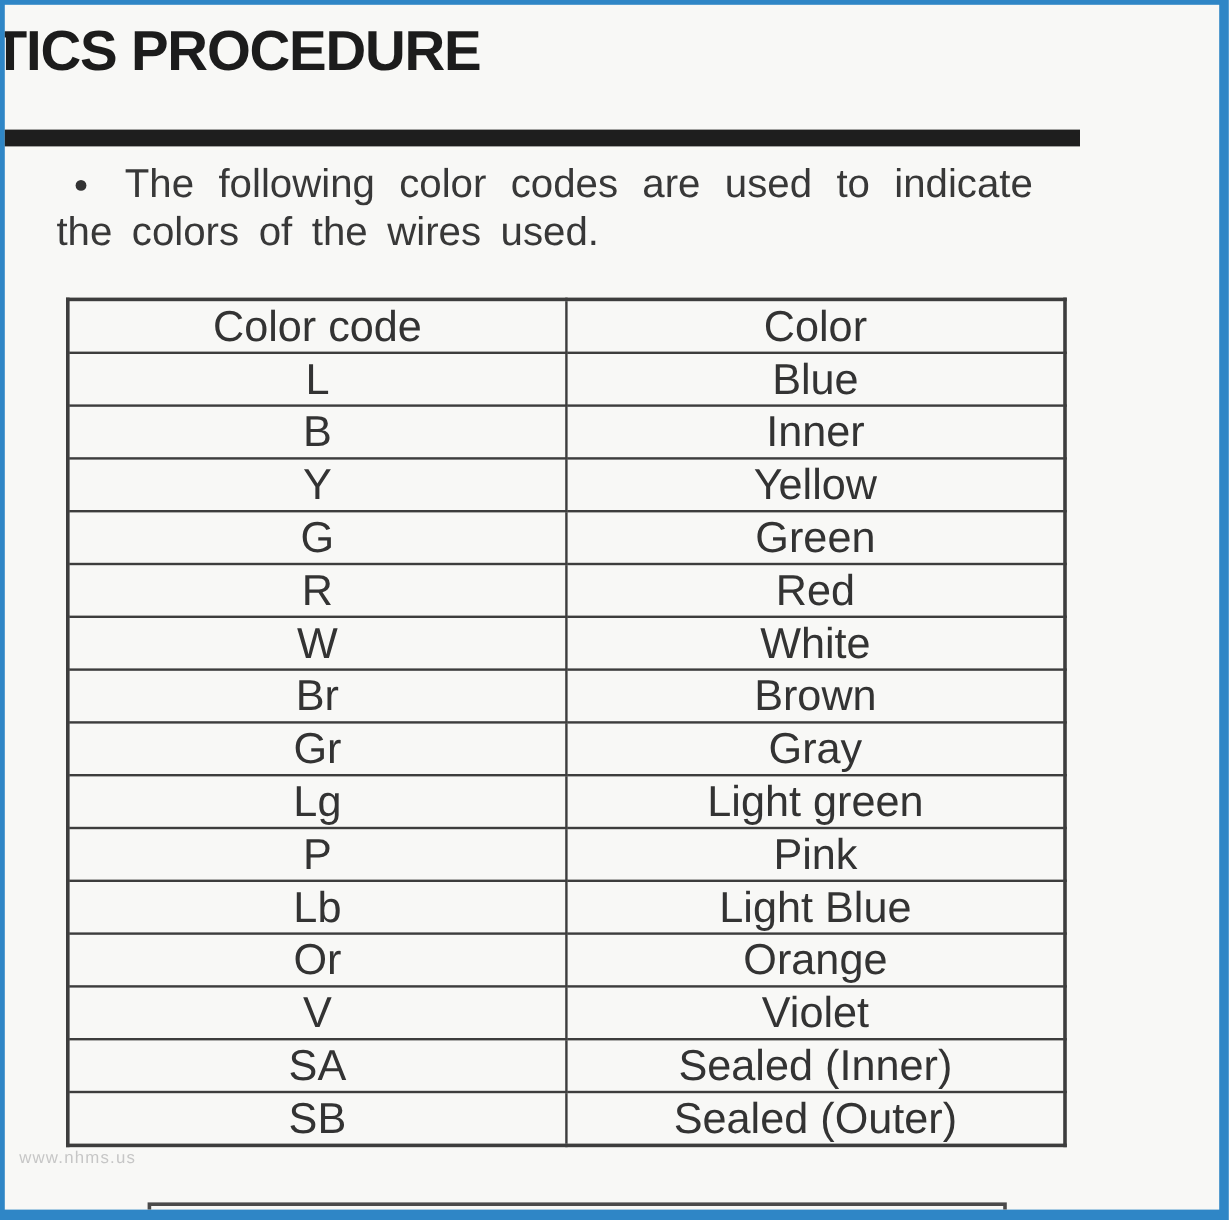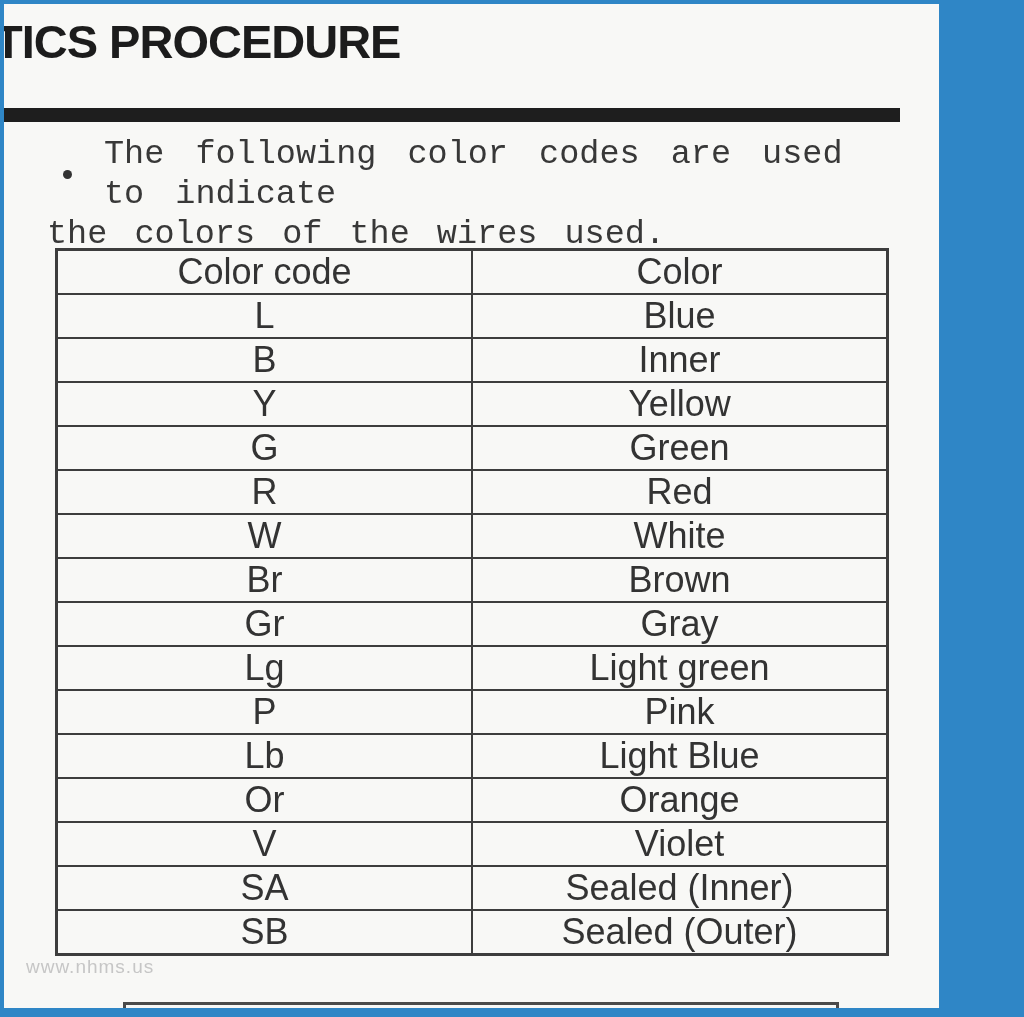--- a/index.html
+++ b/index.html
@@ -17,21 +17,21 @@
   }
   .canvas{
     position:relative;
     width:1024px;height:1017px;
     background:var(--frame-blue);
     overflow:hidden;
   }
   .page{
     position:absolute;
     left:4px;top:4px;
-    width:935px;   
+    width:1012px;   
     height:1004px;  
     background:var(--page-bg);
     overflow:hidden;
   }
   .doc-title{
     position:absolute;
     left:-10px;top:10px;
     font-size:47px;
     font-weight:700;
     letter-spacing:-1px;
@@ -44,21 +44,20 @@
     width:900px;height:14px;
     background:var(--rule-black);
   }
   .bullet-para{
     position:absolute;
     left:43px;top:130px;
     width:848px;
     font-size:33.5px;
     line-height:40px;
     color:#383838;
-    font-family:Liberation Mono, monospace;
   }
   .bullet-line1{
     display:flex;
     align-items:baseline;
     word-spacing:11px;
   }
   .bullet-dot{
     display:inline-block;
     width:9px;height:9px;
     border-radius:50%;
@@ -86,22 +85,22 @@
     font-size:36px;
     font-weight:400;
     color:#333;
     padding:0;
   }
   table.color-table th{font-weight:400;}
   table.color-table col{width:50%;}
   table.color-table{border:3px solid var(--table-border);}
   .watermark{
     position:absolute;
-    left:22px;top:952px;
-    font-size:19px;
+    left:12px;top:952px;
+    font-size:14px;
     letter-spacing:1px;
     color:var(--watermark-gray);
   }
   .bottom-box{
     position:absolute;
     left:119px;top:998px;
     width:716px;height:30px;
     border:3px solid #4a4a4a;
     background:transparent;
   }

